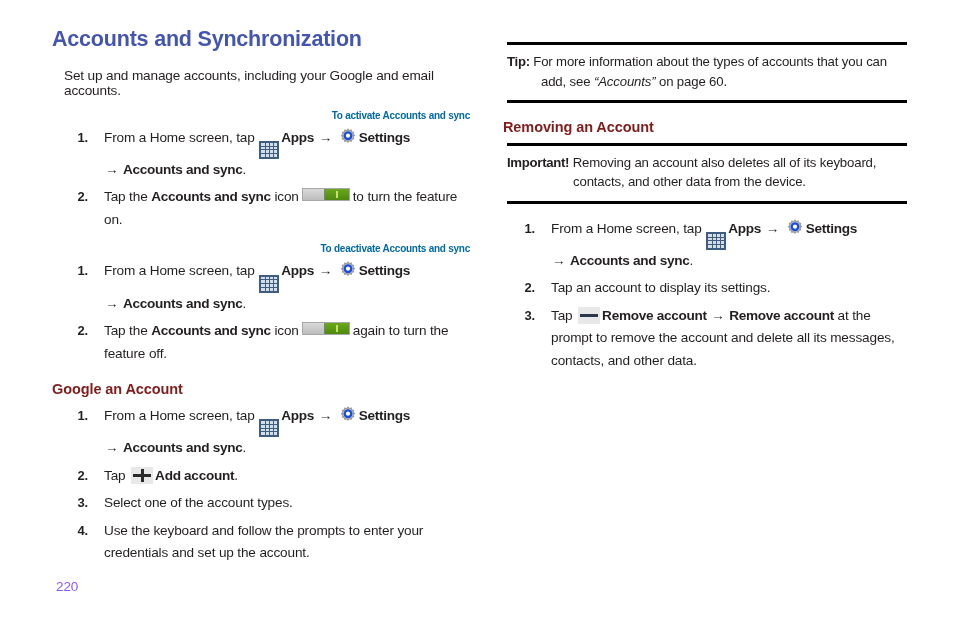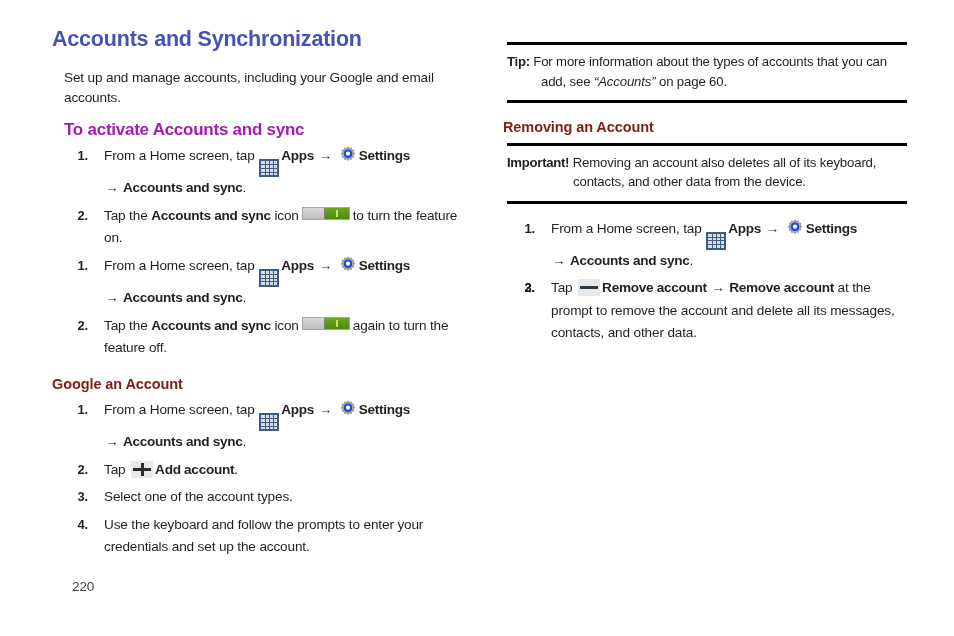--- a/index.html
+++ b/index.html
@@ -46,32 +46,33 @@
   }
   h2.section-head {
     font-size: 14.5px;
     font-weight: bold;
     color: #7f1d1d;
     margin: 16px 0 7px 0;
     letter-spacing: -0.1px;
     line-height: 1.15;
   }
   h3.proc-head {
-    font-size: 17px;
+    font-size: 10px;
     font-weight: bold;
-    color: #a21caf;
+    color: #0369a1;
     margin: 12px 0 5px 0;
     padding-left: 12px;
     letter-spacing: -0.25px;
     line-height: 1.2;
+    text-align: right;
   }
 
   p.intro {
     font-size: 13.6px;
-    line-height: 20px;
+    line-height: 15px;
     margin: 16px 0 8px 0;
     padding-left: 12px;
     letter-spacing: -0.15px;
   }
 
   
   ol.steps {
     list-style: none;
     margin: 0;
     padding: 0;
@@ -221,24 +222,24 @@
     content: "";
     position: absolute;
     top: 50%; left: 2px; right: 2px;
     height: 3px; margin-top: -1.5px;
     background: #2b3a4a;
   }
 
   
   .folio {
     position: absolute;
-    left: 72px;
+    left: 56px;
     bottom: 42px;
     font-size: 13.5px;
-    color: #404040;
+    color: #8b5cf6;
     letter-spacing: -0.1px;
   }
 </style>
 </head>
 <body>
 
 <div class="page">
 
   <div class="col-left">
 
@@ -280,20 +281,21 @@
         <b>Accounts and sync</b><span>.</span>
       </li>
 
       <li>
         <span class="num">2.</span><span>Tap the</span>
         <b>Accounts and sync</b>
         <span>icon</span><span class="toggle-icon"><span class="knob"></span></span><span>to turn the feature on.</span>
       </li>
     </ol>
 
+    <h3 class="proc-head">To deactivate Accounts and sync</h3>
 
     <ol class="steps">
       <li>
         <span class="num">1.</span><span>From a Home screen, tap</span>
         <span class="icon apps-icon"><span class="grid">
               <i></i>
               <i></i>
               <i></i>
               <i></i>
               <i></i>
@@ -420,21 +422,21 @@
           <path fill="#9a9a9a" d="M10 1.3l1.5 1.6 2.1-.6.6 2.1 2.1.6-.6 2.1 1.6 1.5-1.6 1.5.6 2.1-2.1.6-.6 2.1-2.1-.6L10 16l-1.5-1.6-2.1.6-.6-2.1-2.1-.6.6-2.1L2.7 8.7l1.6-1.5-.6-2.1 2.1-.6.6-2.1 2.1.6z"></path>
           <circle cx="10" cy="8.7" r="5" fill="#d9d9d9"></circle>
           <circle cx="10" cy="8.7" r="4.5" fill="#1c4fd8"></circle>
           <circle cx="10" cy="8.7" r="2.1" fill="#ffffff"></circle>
         </svg><b>Settings</b><br>
         <b class="arrow">→</b>
         <b>Accounts and sync</b><span>.</span>
       </li>
 
       <li>
-        <span class="num">2.</span>
+        <span class="num">2.</span><span>Tap an account to display its settings.</span>
       </li>
 
       <li>
         <span class="num">3.</span><span>Tap</span>
         <span class="minus-icon"></span><b>Remove account</b>
         <b class="arrow">→</b>
         <b>Remove account</b>
         <span>at the prompt to remove the account and delete all its messages, contacts, and other data.</span>
       </li>
     </ol>

